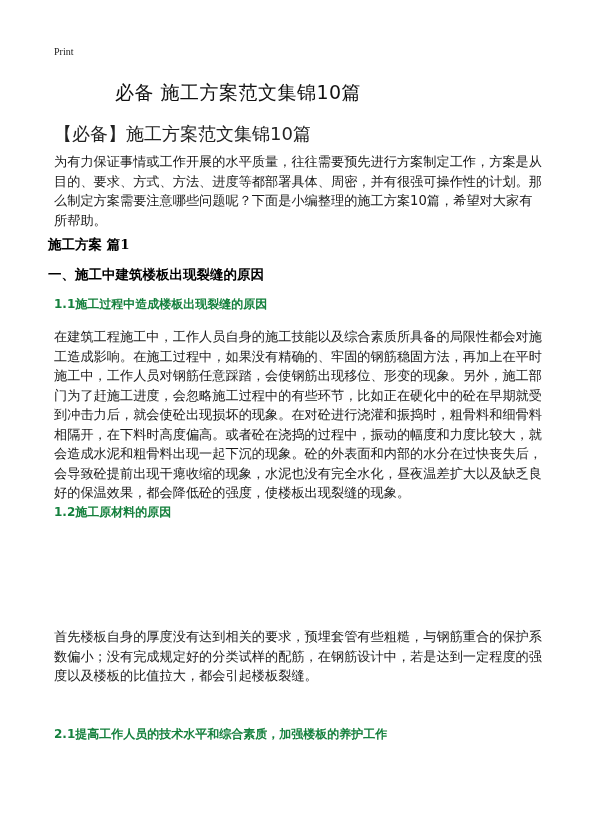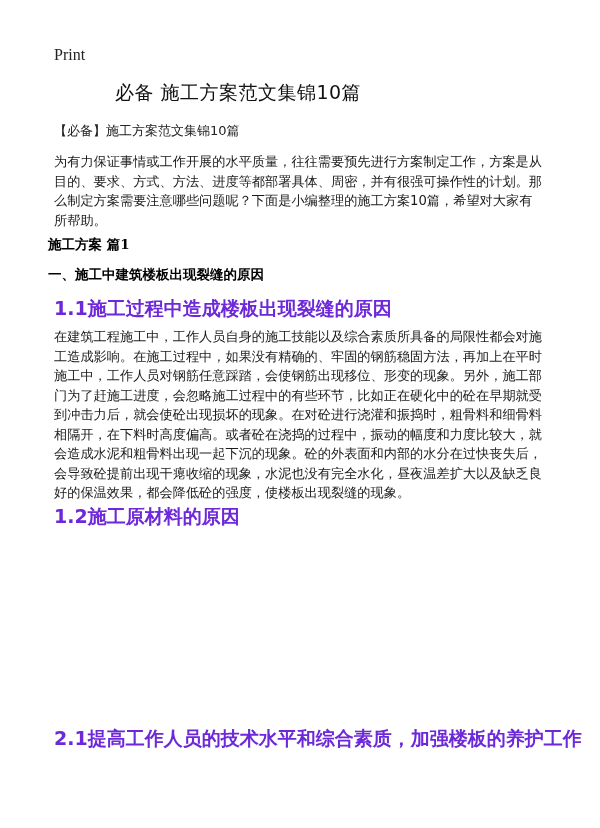--- a/index.html
+++ b/index.html
@@ -20,40 +20,40 @@
       left: 0;
       top: 0;
       width: 600px;
       height: 828px;
     }
     .print-label {
       position: absolute;
       left: 54px;
       top: 46px;
       font-family: "Liberation Serif", "DejaVu Serif", serif;
-      font-size: 16px;
+      font-size: 10px;
       color: #222;
     }
     .doc-title {
       position: absolute;
       left: 0;
       width: 476px;
       top: 80px;
       text-align: center;
       font-size: 19px;
       font-weight: normal;
       letter-spacing: 0.5px;
       margin: 0;
       color: #111;
     }
     .subtitle {
       position: absolute;
       left: 54px;
       top: 122px;
-      font-size: 13px;
+      font-size: 18px;
       color: #222;
     }
     .para {
       position: absolute;
       left: 54px;
       width: 490px;
       font-size: 13.2px;
       line-height: 19.5px;
       color: #1a1a1a;
       margin: 0;
@@ -63,22 +63,22 @@
       left: 48px;
       font-weight: bold;
       font-size: 13.5px;
       color: #000;
       margin: 0;
       font-family: "DejaVu Serif", "Liberation Serif", serif;
     }
     .subheading {
       position: absolute;
       left: 54px;
-      font-size: 19px;
-      color: #6d28d9;
+      font-size: 12px;
+      color: #15803d;
       margin: 0;
     }
   </style>
 </head>
 <body>
 
 <div class="page">
 
   <div class="print-label">Print</div>
 
@@ -93,17 +93,18 @@
   <h3 class="heading-bold" style="top:266px;">一、施工中建筑楼板出现裂缝的原因</h3>
 
   <h4 class="subheading" style="top:296px;">1.1施工过程中造成楼板出现裂缝的原因</h4>
 
   <p class="para" style="top:327px;">在建筑工程施工中，工作人员自身的施工技能以及综合素质所具备的局限性都会对施工造成影响。在施工过程中，如果没有精确的、牢固的钢筋稳固方法，再加上在平时施工中，工作人员对钢筋任意踩踏，会使钢筋出现移位、形变的现象。另外，施工部门为了赶施工进度，会忽略施工过程中的有些环节，比如正在硬化中的砼在早期就受到冲击力后，就会使砼出现损坏的现象。在对砼进行浇灌和振捣时，粗骨料和细骨料相隔开，在下料时高度偏高。或者砼在浇捣的过程中，振动的幅度和力度比较大，就会造成水泥和粗骨料出现一起下沉的现象。砼的外表面和内部的水分在过快丧失后，会导致砼提前出现干瘪收缩的现象，水泥也没有完全水化，昼夜温差扩大以及缺乏良好的保温效果，都会降低砼的强度，使楼板出现裂缝的现象。</p>
 
   <h4 class="subheading" style="top:504px;">1.2施工原材料的原因</h4>
 
 
 
+  <p class="para" style="top:627px;">首先楼板自身的厚度没有达到相关的要求，预埋套管有些粗糙，与钢筋重合的保护系数偏小；没有完成规定好的分类试样的配筋，在钢筋设计中，若是达到一定程度的强度以及楼板的比值拉大，都会引起楼板裂缝。</p>
 
 
   <h4 class="subheading" style="top:726px;">2.1提高工作人员的技术水平和综合素质，加强楼板的养护工作</h4>
 
 </div>
 
 </body></html>

